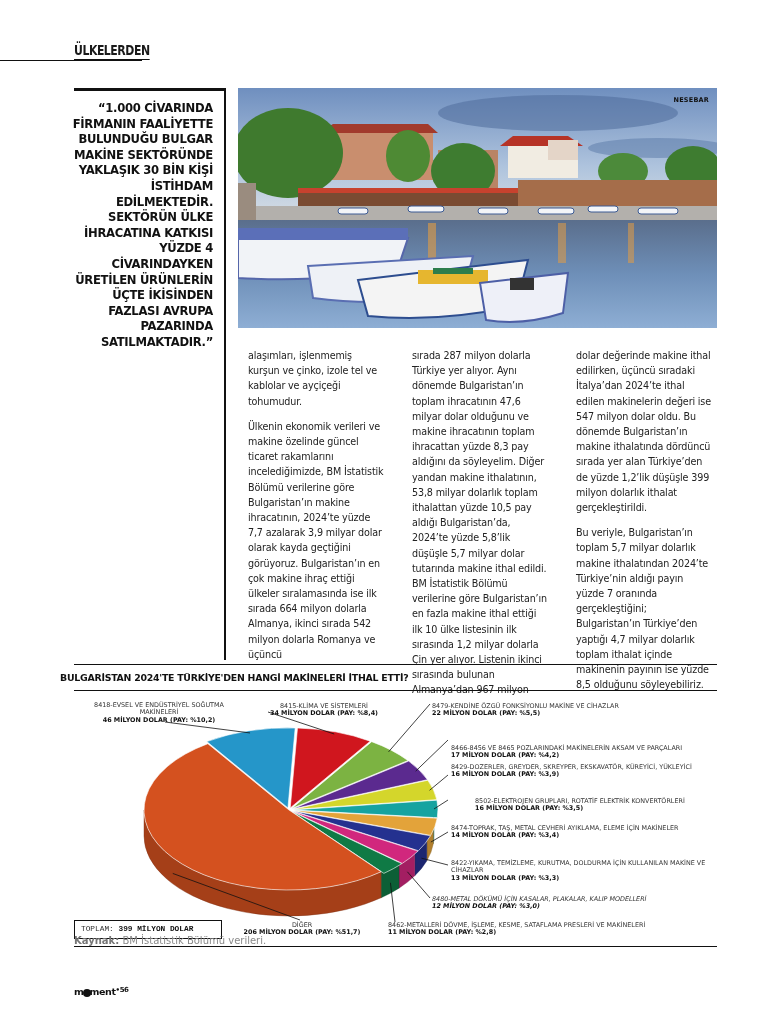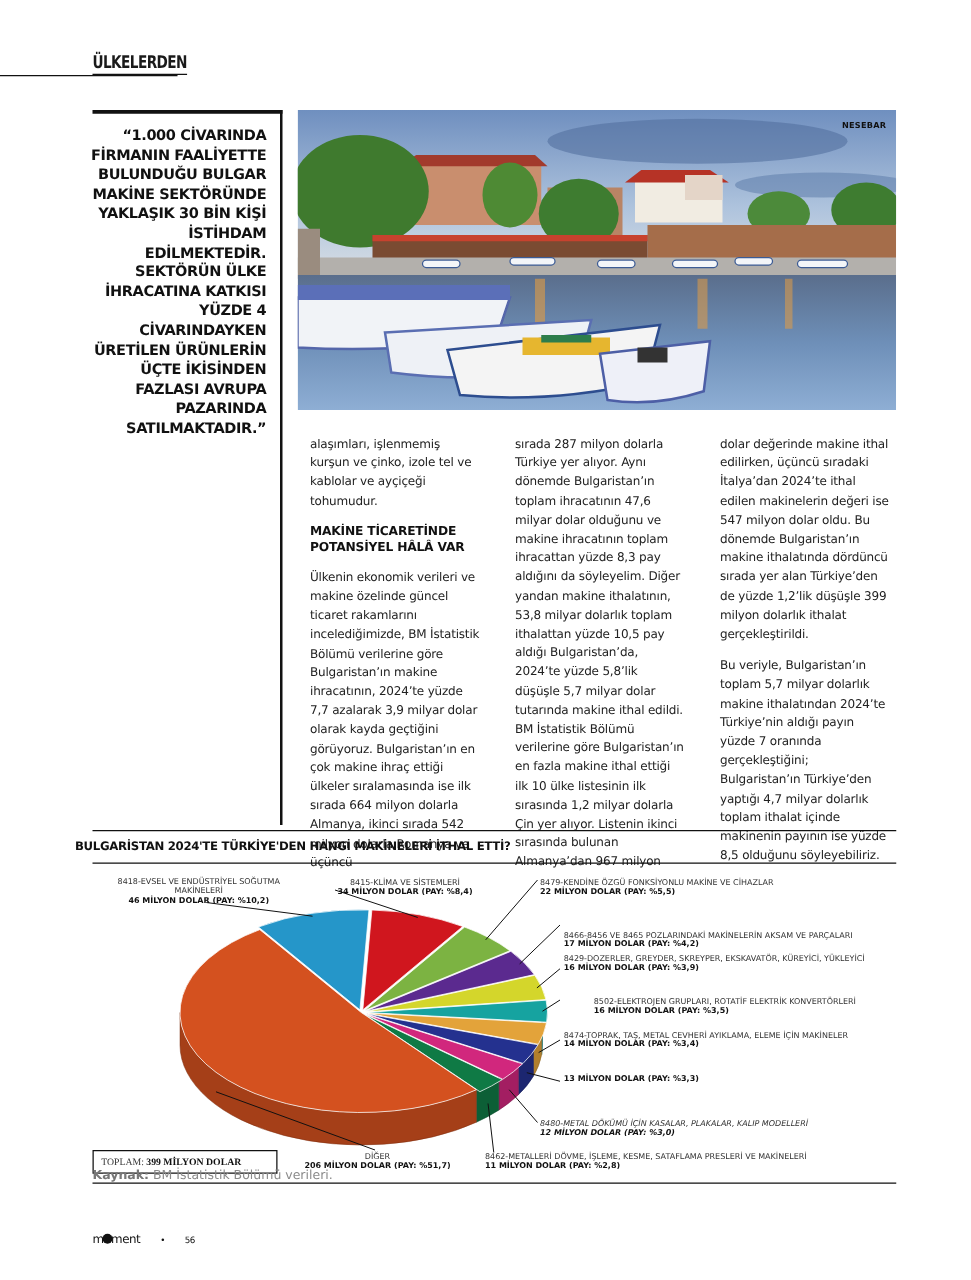--- a/index.html
+++ b/index.html
@@ -27,28 +27,28 @@
   .chart-rule-top { position: absolute; left: 74px; top: 664px; width: 643px; height: 1px; background: #111; }
   .chart-title { position: absolute; left: 60px; top: 672px; font-family: "DejaVu Sans", sans-serif; font-weight: bold; font-size: 9.4px; letter-spacing: -0.25px; color: #111; }
   .chart-rule-2 { position: absolute; left: 74px; top: 690px; width: 643px; height: 1px; background: #111; }
 
   .chart-svg { position: absolute; left: 74px; top: 692px; }
 
   .lbl { position: absolute; font-family: "DejaVu Sans", sans-serif; font-size: 6.4px; line-height: 7.4px; color: #333; letter-spacing: 0px; }
   .lbl .val { display: block; font-weight: bold; color: #111; }
   .lbl.center { text-align: center; }
 
-  .total-box { position: absolute; left: 74px; top: 920px; width: 148px; height: 19px; border: 1.2px solid #111; font-family: Liberation Serif, serif; font-size: 7.8px; line-height: 17px; padding-left: 6px; color: #333; }
+  .total-box { position: absolute; left: 74px; top: 920px; width: 148px; height: 19px; border: 1.2px solid #111; font-family: Liberation Mono, monospace; font-size: 7.8px; line-height: 17px; padding-left: 6px; color: #333; }
   .total-box b { color: #111; }
 
   .chart-rule-bottom { position: absolute; left: 74px; top: 946px; width: 643px; height: 1px; background: #111; }
   .source { position: absolute; left: 74px; top: 935px; font-family: "DejaVu Sans", sans-serif; font-size: 10px; color: #8a8a8a; }
   .source b { color: #777; }
 
-  .footer { position: absolute; left: 74px; top: 986px; font-family: "DejaVu Sans", sans-serif; font-size: 9.5px; font-weight: normal; color: #111; letter-spacing: -0.4px; display: flex; align-items: center; gap: 16px; }
+  .footer { position: absolute; left: 74px; top: 986px; font-family: "DejaVu Sans", sans-serif; font-size: 9.5px; font-weight: bold; color: #111; letter-spacing: -0.4px; display: flex; gap: 0; }
   .footer .logo-dot { display: inline-block; width: 8px; height: 8px; border-radius: 50%; background: #111; vertical-align: middle; margin: 0 -1px; }
   .footer .pg { font-size: 7px; }
 </style>
 </head>
 <body>
 
 <div class="section-rule"></div>
 <div class="section-title">ÜLKELERDEN</div>
 
 <div class="quote-topbar"></div>
@@ -114,21 +114,20 @@
     <rect x="180" y="182" width="70" height="14" fill="#e6b62f"></rect>
     <rect x="195" y="180" width="40" height="6" fill="#2d7d4c"></rect>
     <path d="M242,195 L330,185 L325,225 Q285,238 248,232 Z" fill="#eef0f8" stroke="#4d5fa6" stroke-width="2"></path>
     <rect x="272" y="190" width="24" height="12" fill="#333"></rect>
   </svg>
   <div class="photo-caption">NESEBAR</div>
 </div>
 
 <div class="col col1">
   <p>alaşımları, işlenmemiş kurşun ve çinko, izole tel ve kablolar ve ayçiçeği tohumudur.</p>
-  <p class="subhead">MAKİNE TİCARETİNDE POTANSİYEL HÂLÂ VAR</p>
   <p>Ülkenin ekonomik verileri ve makine özelinde güncel ticaret rakamlarını incelediğimizde, BM İstatistik Bölümü verilerine göre Bulgaristan’ın makine ihracatının, 2024’te yüzde 7,7 azalarak 3,9 milyar dolar olarak kayda geçtiğini görüyoruz. Bulgaristan’ın en çok makine ihraç ettiği ülkeler sıralamasında ise ilk sırada 664 milyon dolarla Almanya, ikinci sırada 542 milyon dolarla Romanya ve üçüncü</p>
 </div>
 <div class="col col2">
   <p>sırada 287 milyon dolarla Türkiye yer alıyor. Aynı dönemde Bulgaristan’ın toplam ihracatının 47,6 milyar dolar olduğunu ve makine ihracatının toplam ihracattan yüzde 8,3 pay aldığını da söyleyelim. Diğer yandan makine ithalatının, 53,8 milyar dolarlık toplam ithalattan yüzde 10,5 pay aldığı Bulgaristan’da, 2024’te yüzde 5,8’lik düşüşle 5,7 milyar dolar tutarında makine ithal edildi. BM İstatistik Bölümü verilerine göre Bulgaristan’ın en fazla makine ithal ettiği ilk 10 ülke listesinin ilk sırasında 1,2 milyar dolarla Çin yer alıyor. Listenin ikinci sırasında bulunan Almanya’dan 967 milyon</p>
 </div>
 <div class="col col3">
   <p>dolar değerinde makine ithal edilirken, üçüncü sıradaki İtalya’dan 2024’te ithal edilen makinelerin değeri ise 547 milyon dolar oldu. Bu dönemde Bulgaristan’ın makine ithalatında dördüncü sırada yer alan Türkiye’den de yüzde 1,2’lik düşüşle 399 milyon dolarlık ithalat gerçekleştirildi.</p>
   <p>Bu veriyle, Bulgaristan’ın toplam 5,7 milyar dolarlık makine ithalatından 2024’te Türkiye’nin aldığı payın yüzde 7 oranında gerçekleştiğini; Bulgaristan’ın Türkiye’den yaptığı 4,7 milyar dolarlık toplam ithalat içinde makinenin payının ise yüzde 8,5 olduğunu söyleyebiliriz.</p>
 </div>
 
@@ -195,20 +194,21 @@
 </div>
 <div class="lbl" style="left:451px; top:798px; width:268px;margin-left:24px;">
   <span>8502-ELEKTROJEN GRUPLARI, ROTATİF ELEKTRİK KONVERTÖRLERİ</span>
   <span class="val">16 MİLYON DOLAR (PAY: %3,5)</span>
 </div>
 <div class="lbl" style="left:451px; top:825px; width:262px;">
   <span>8474-TOPRAK, TAŞ, METAL CEVHERİ AYIKLAMA, ELEME İÇİN MAKİNELER</span>
   <span class="val">14 MİLYON DOLAR (PAY: %3,4)</span>
 </div>
 <div class="lbl" style="left:451px; top:860px; width:268px;">
+  <span>8422-YIKAMA, TEMİZLEME, KURUTMA, DOLDURMA İÇİN KULLANILAN MAKİNE VE CİHAZLAR</span>
   <span class="val">13 MİLYON DOLAR (PAY: %3,3)</span>
 </div>
 <div class="lbl" style="left:432px; top:896px; width:285px;font-style:italic;">
   <span>8480-METAL DÖKÜMÜ İÇİN KASALAR, PLAKALAR, KALIP MODELLERİ</span>
   <span class="val">12 MİLYON DOLAR (PAY: %3,0)</span>
 </div>
 <div class="lbl" style="left:388px; top:922px; width:332px;">
   <span>8462-METALLERİ DÖVME, İŞLEME, KESME, SATAFLAMA PRESLERİ VE MAKİNELERİ</span>
   <span class="val">11 MİLYON DOLAR (PAY: %2,8)</span>
 </div>

